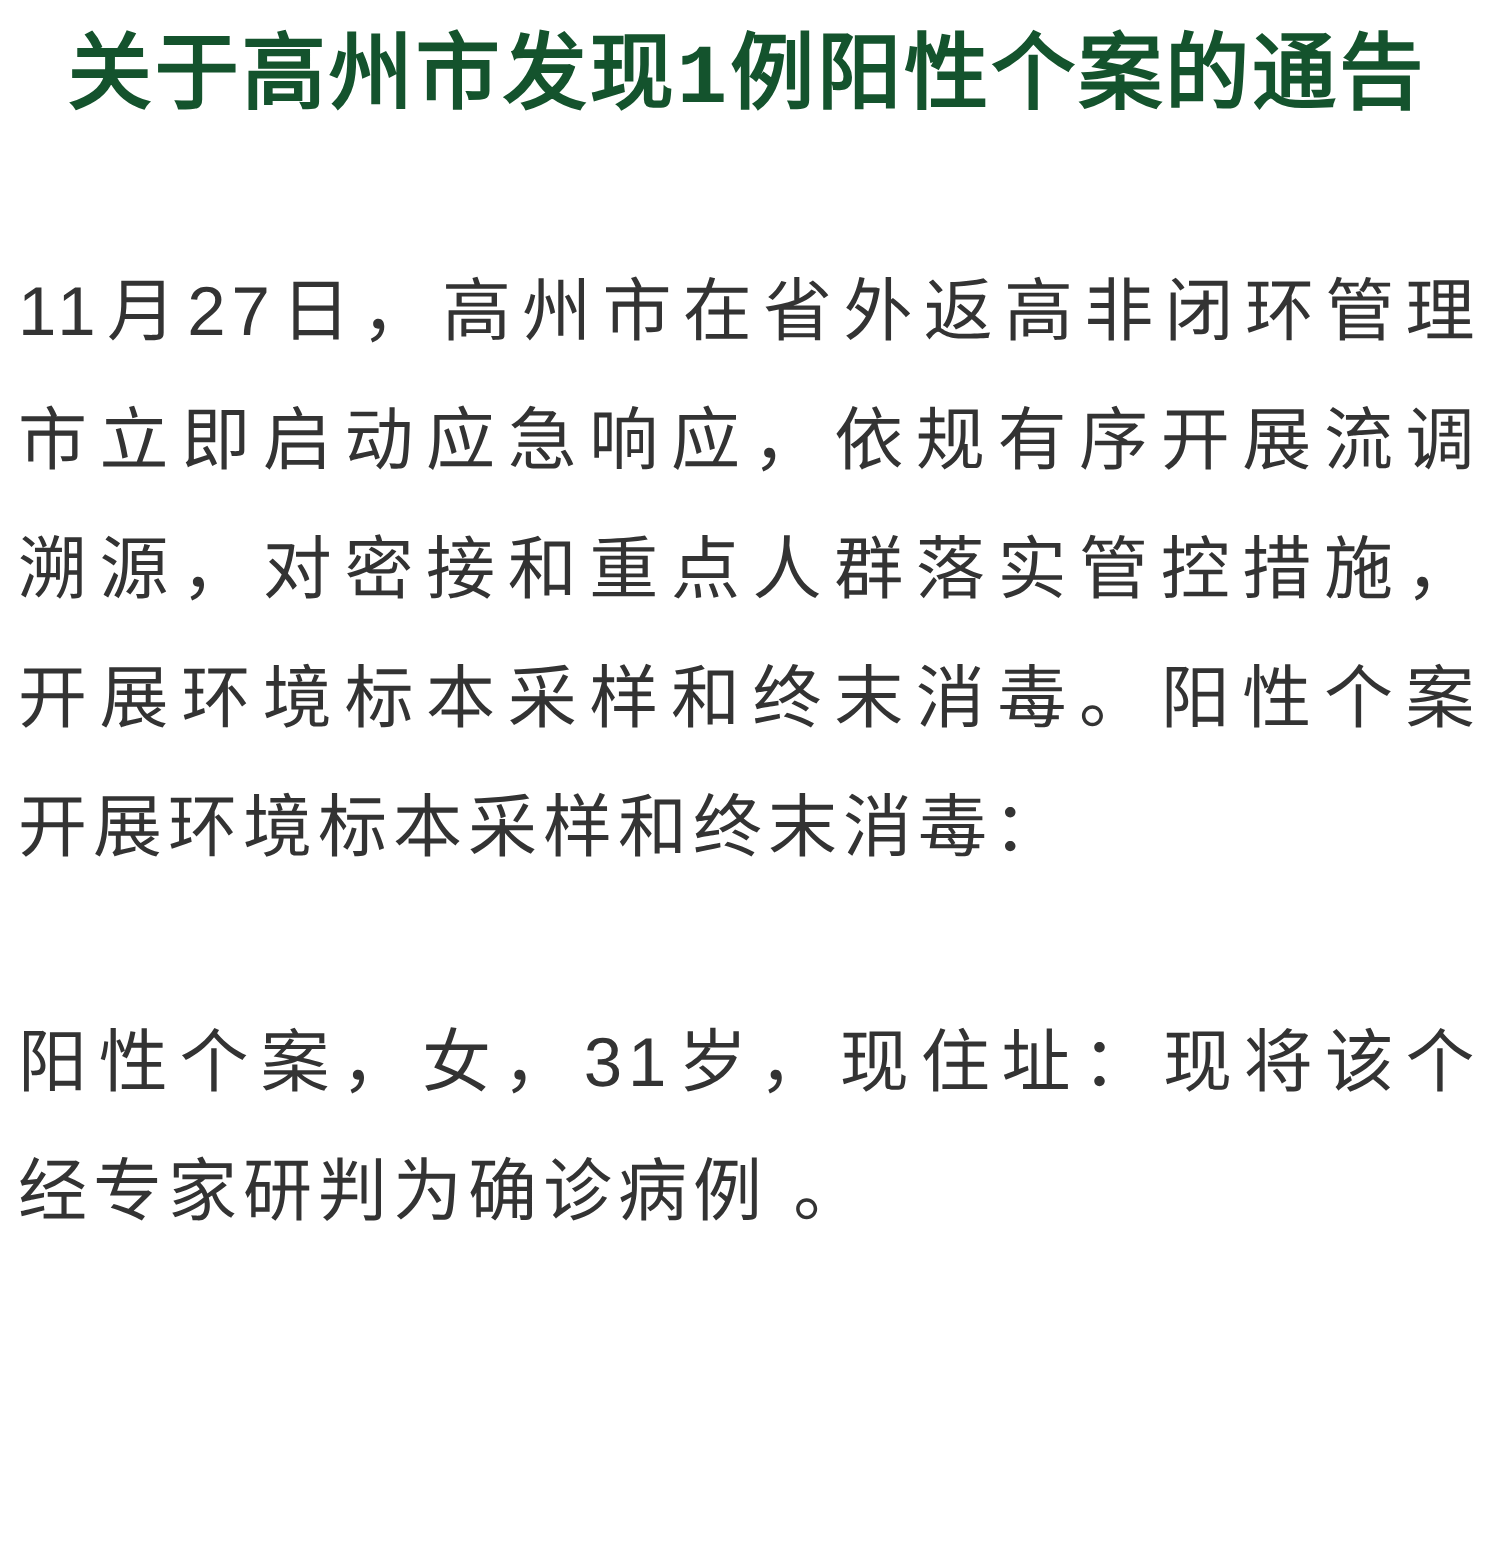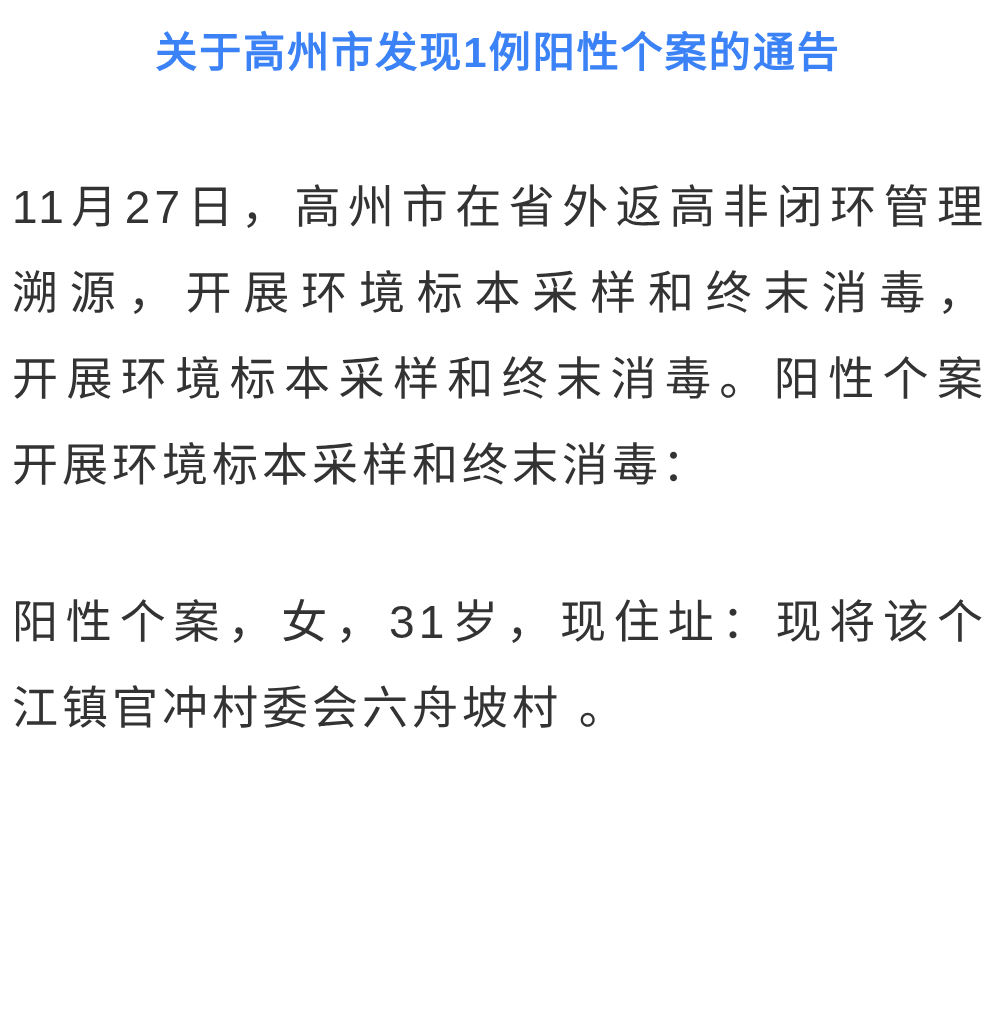--- a/index.html
+++ b/index.html
@@ -14,25 +14,26 @@
     font-family: "Liberation Sans", "DejaVu Sans", sans-serif;
   }
   .page {
     width: 100%;
     height: 100%;
     box-sizing: border-box;
   }
   .notice-title {
     padding-top: 22px;
     text-align: center;
-    font-size: 42px;
+    font-size: 56px;
     line-height: 62px;
     font-weight: 700;
     letter-spacing: 2px;
-    color: #3b82f6;
+    color: #14532d;
+    font-family: Liberation Mono, monospace;
   }
   .para {
     padding: 0 9px 0 12px;
     font-size: 46px;
     line-height: 86px;
     letter-spacing: 4px;
     color: #333333;
   }
   .para-1 { margin-top: 80px; }
   .para-2 { margin-top: 71px; }
@@ -48,23 +49,24 @@
 </style>
 </head>
 <body>
 
 <div class="page">
 
   <div class="notice-title">关于高州市发现1例阳性个案的通告</div>
 
   <div class="para para-1">
     <div class="text-line">11月27日，高州市在省外返高非闭环管理</div>
-    <div class="text-line">溯源，开展环境标本采样和终末消毒，</div>
+    <div class="text-line">市立即启动应急响应，依规有序开展流调</div>
+    <div class="text-line">溯源，对密接和重点人群落实管控措施，</div>
     <div class="text-line">开展环境标本采样和终末消毒。阳性个案</div>
     <div class="text-line line-end">开展环境标本采样和终末消毒：</div>
   </div>
 
   <div class="para para-2">
     <div class="text-line">阳性个案，女，31岁，现住址：现将该个</div>
-    <div class="text-line line-end">江镇官冲村委会六舟坡村 。</div>
+    <div class="text-line line-end">经专家研判为确诊病例 。</div>
   </div>
 
 </div>
 
 </body></html>

